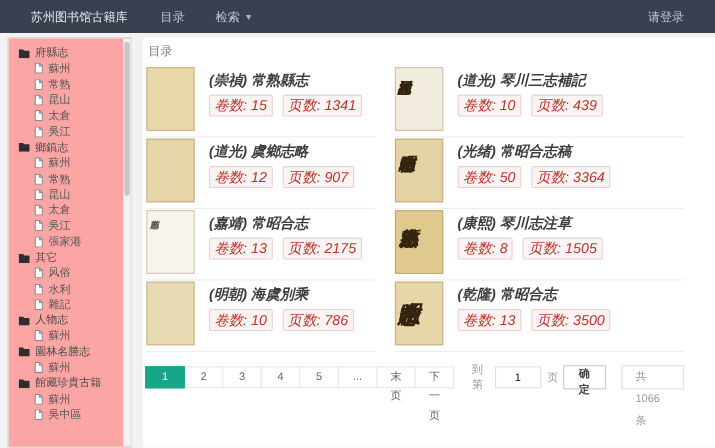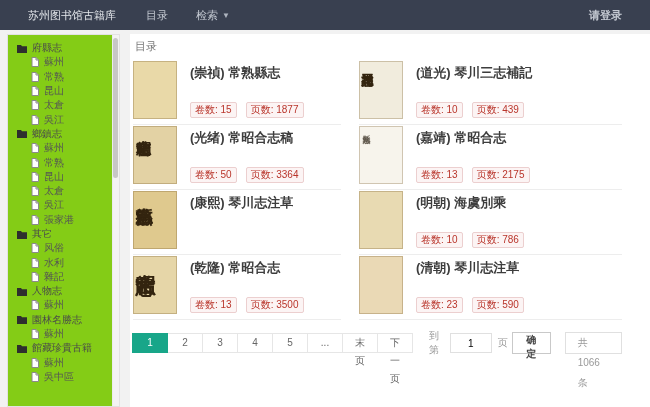--- a/index.html
+++ b/index.html
@@ -5,48 +5,48 @@
   * { margin:0; padding:0; box-sizing:border-box; }
   html,body { width:650px; height:407px; overflow:hidden;
     font-family:"Liberation Sans","DejaVu Sans",sans-serif; background:#f2f2f2; }
 
   
   .navbar { height:30px; background:#394050; display:flex; align-items:center;
     padding:0 28px; color:#c3c8d1; font-size:11px; }
   .brand { color:#e4e7eb; margin-right:30px; cursor:pointer; }
   .nav-item { margin-right:28px; cursor:pointer; display:flex; align-items:center; }
   .caret { font-size:8px; margin-left:4px; color:#aeb4bf; }
-  .login { margin-left:auto; cursor:pointer;font-weight:bold; }
+  .login { margin-left:auto; cursor:pointer; }
 
   
   .page { display:flex; height:377px; padding-top:4px; }
-  .sidebar { width:113px; margin-left:7px; background:#84cc16; border:1px solid #e2e2e2;
+  .sidebar { width:113px; margin-left:7px; background:#fca5a5; border:1px solid #e2e2e2;
     position:relative; padding:6px 9px 0 9px; overflow:hidden; }
   .tree { font-size:10px; color:#4a4a4a; }
   .tree-row { display:flex; align-items:center; height:14.3px; cursor:pointer; white-space:nowrap; }
   .tree-row .ico { margin-right:5px; display:flex; flex:none; }
   .tree-child { padding-left:14px; color:#555; }
   .sb-track { position:absolute; right:0; top:0; bottom:0; width:7px; background:#f3f3f3; border-left:1px solid #ececec; }
   .sb-thumb { position:absolute; right:1px; top:3px; width:5px; height:140px; background:#c7c7c7; border-radius:3px; }
 
   .main { flex:1; background:#fff; margin-left:10px; padding:5px 28px 0 3px; }
   .main-title { font-size:11px; color:#777; margin:0 0 7px 2px; }
 
   
   .grid { display:grid; grid-template-columns:208px 1fr; column-gap:18px; }
-  .entry { display:flex; border-bottom:1px solid #ededed; height:64px; padding-bottom:3px; margin-bottom:1px; }
+  .entry { display:flex; border-bottom:1px solid #ededed; height:64px; padding-bottom:15px; margin-bottom:1px;font-style:italic; }
   .thumb { width:44px; height:58px; margin-right:13px; flex:none; overflow:hidden;
     border:1px solid rgba(120,90,40,.30); }
   .thumb.texture { background-image:repeating-linear-gradient(90deg, rgba(80,50,10,.26) 0 1px, transparent 1px 4px); }
   .thumb-chars { writing-mode:vertical-rl; font-family:"DejaVu Serif","Liberation Serif",serif;
     color:#33240f; line-height:1.05; padding:2px 1px; display:block; height:100%; }
   .entry-body { flex:1; display:flex; flex-direction:column; min-width:0; }
   .entry-title { font-size:13px; font-weight:bold; color:#3d3d3d; margin-top:3px; white-space:nowrap; }
   .badges { margin-top:auto; display:flex; gap:9px; margin-bottom:3px; }
-  .badge { font-size:10px; color:#b9352b; background:#fcf4f4; border:1px solid #eccfcf;
+  .badge { font-size:13px; color:#b9352b; background:#fcf4f4; border:1px solid #eccfcf;
     border-radius:2px; padding:1px 4px; line-height:1.2; white-space:nowrap; }
 
   
   .pager { display:flex; align-items:center; margin-top:8px; font-size:10px; color:#999; }
   .page-btn { min-width:36px; height:20px; line-height:18px; text-align:center;
     border:1px solid #e6e6e6; background:#fff; color:#666; margin-left:-1px;
     cursor:pointer; padding:0 8px; }
   .page-btn.active { background:#18a689; border-color:#18a689; color:#fff; position:relative; }
   .jump-label { margin-left:16px; }
   .jump-input { width:42px; height:20px; border:1px solid #e0e0e0; text-align:center;
@@ -292,38 +292,48 @@
 
   <main class="main">
     <div class="main-title">目录</div>
     <div class="grid" id="grid">
   <div class="entry">
     <div class="thumb texture" style="background: rgb(233, 217, 168);"></div>
     <div class="entry-body">
       <div class="entry-title">(崇禎) 常熟縣志</div>
       <div class="badges">
         <span class="badge">卷数: 15</span>
-        <span class="badge">页数: 1877</span>
+        <span class="badge">页数: 1341</span>
       </div>
     </div>
   </div>
 
   <div class="entry">
     <div class="thumb" style="background: rgb(241, 236, 221);">
             <span class="thumb-chars" style="font-size: 12px; font-weight: bold;">琴川三志補記</span>
           </div>
     <div class="entry-body">
       <div class="entry-title">(道光) 琴川三志補記</div>
       <div class="badges">
         <span class="badge">卷数: 10</span>
         <span class="badge">页数: 439</span>
       </div>
     </div>
   </div>
 
+  <div class="entry">
+    <div class="thumb texture" style="background: rgb(229, 213, 169);"></div>
+    <div class="entry-body">
+      <div class="entry-title">(道光) 虞鄉志略</div>
+      <div class="badges">
+        <span class="badge">卷数: 12</span>
+        <span class="badge">页数: 907</span>
+      </div>
+    </div>
+  </div>
 
   <div class="entry">
     <div class="thumb" style="background: rgb(227, 210, 164);">
             <span class="thumb-chars" style="font-size: 15px; font-weight: bold;">常昭合志稿</span>
           </div>
     <div class="entry-body">
       <div class="entry-title">(光绪) 常昭合志稿</div>
       <div class="badges">
         <span class="badge">卷数: 50</span>
         <span class="badge">页数: 3364</span>
@@ -343,20 +353,24 @@
       </div>
     </div>
   </div>
 
   <div class="entry">
     <div class="thumb" style="background: rgb(223, 201, 142);">
             <span class="thumb-chars" style="font-size: 17px; font-weight: bold;">常熟縣志</span>
           </div>
     <div class="entry-body">
       <div class="entry-title">(康熙) 琴川志注草</div>
+      <div class="badges">
+        <span class="badge">卷数: 8</span>
+        <span class="badge">页数: 1505</span>
+      </div>
     </div>
   </div>
 
 
   <div class="entry">
     <div class="thumb texture" style="background: rgb(232, 218, 178);"></div>
     <div class="entry-body">
       <div class="entry-title">(明朝) 海虞別乘</div>
       <div class="badges">
         <span class="badge">卷数: 10</span>
@@ -371,30 +385,20 @@
           </div>
     <div class="entry-body">
       <div class="entry-title">(乾隆) 常昭合志</div>
       <div class="badges">
         <span class="badge">卷数: 13</span>
         <span class="badge">页数: 3500</span>
       </div>
     </div>
   </div>
 
-  <div class="entry">
-    <div class="thumb texture" style="background: rgb(234, 217, 181);"></div>
-    <div class="entry-body">
-      <div class="entry-title">(清朝) 琴川志注草</div>
-      <div class="badges">
-        <span class="badge">卷数: 23</span>
-        <span class="badge">页数: 590</span>
-      </div>
-    </div>
-  </div>
 </div>
 
     <div class="pager">
       <span id="pages" style="display:flex">
           <div class="page-btn active">1</div>
           <div class="page-btn">2</div>
           <div class="page-btn">3</div>
           <div class="page-btn">4</div>
           <div class="page-btn">5</div>
           <div class="page-btn">...</div>

